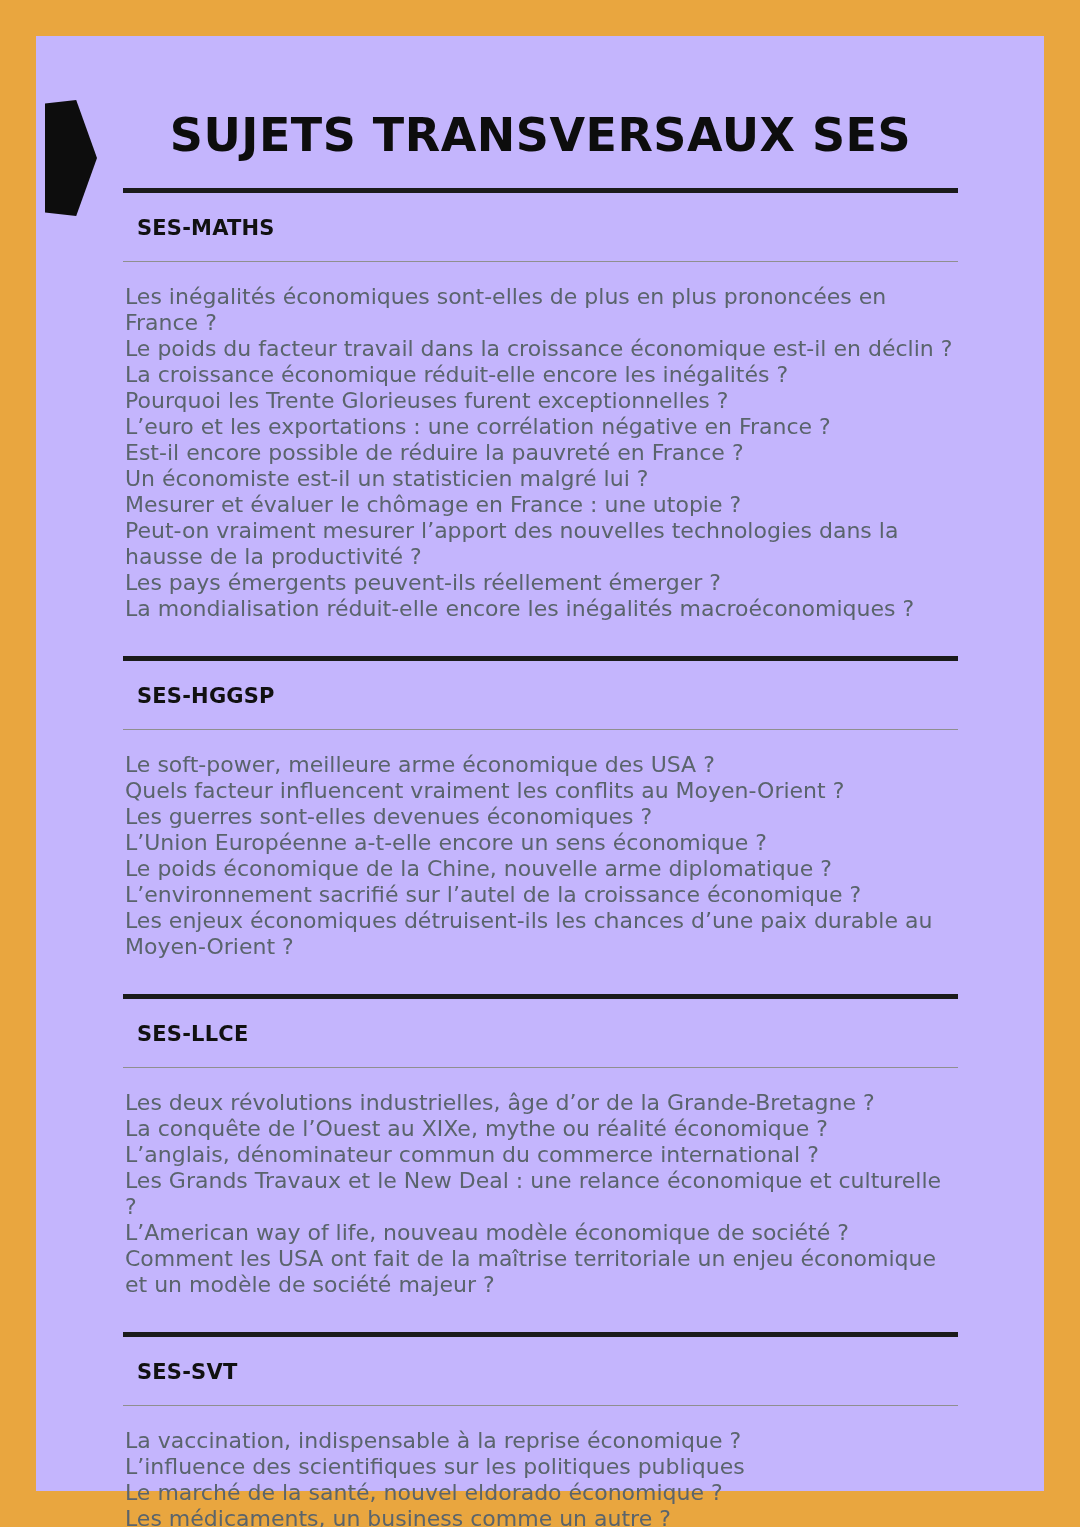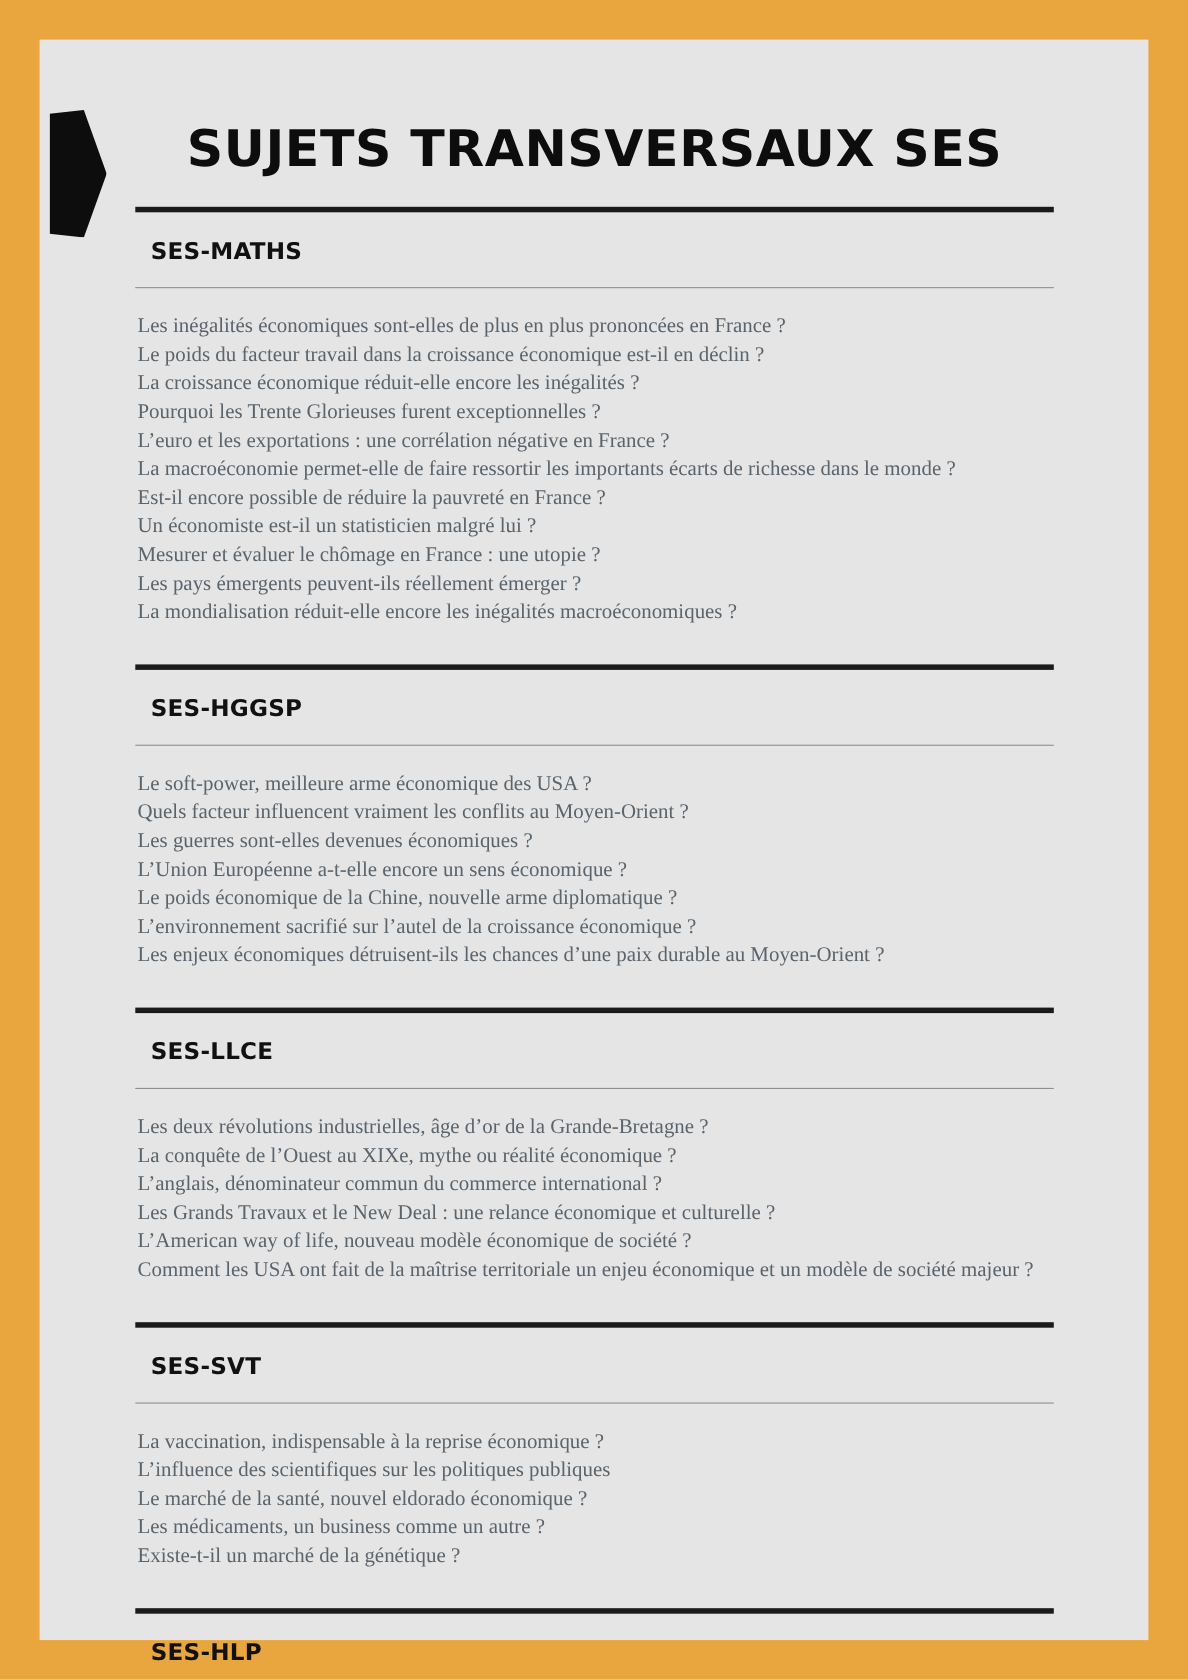--- a/index.html
+++ b/index.html
@@ -15,21 +15,21 @@
     height: 1527px;
     background: #E9A63F;
     overflow: hidden;
   }
   .inner {
     position: absolute;
     left: 36px;
     top: 36px;
     right: 36px;
     bottom: 36px;
-    background: #e5e5e5;
+    background: #c4b5fd;
   }
   .bookmark {
     position: absolute;
     left: 45px;
     top: 100px;
     width: 52px;
     height: 116px;
     background: #0d0d0d;
     clip-path: polygon(0% 3%, 60% 0%, 100% 50%, 60% 100%, 0% 97%);
     z-index: 2;
@@ -64,24 +64,23 @@
     letter-spacing: 0.2px;
   }
   .rule-thin {
     height: 1px;
     background: #8f8f8f;
     margin: 0;
   }
   .item-list { padding: 22px 0 0 2px; }
   .item {
     margin: 0;
-    font-size: 19px;
+    font-size: 22px;
     line-height: 26px;
     color: #5a646c;
-    font-family: Liberation Serif, serif;
   }
 </style>
 </head>
 <body>
 
 <div class="page">
   <div class="bookmark"></div>
   <div class="inner">
     <div class="content">
       <h1 class="doc-title">SUJETS TRANSVERSAUX SES</h1>
@@ -89,24 +88,24 @@
           <section class="section">
             <div class="rule-thick"></div>
             <h2 class="section-heading">SES-MATHS</h2>
             <div class="rule-thin"></div>
             <div class="item-list">
               <p class="item">Les inégalités économiques sont-elles de plus en plus prononcées en France ?</p>
               <p class="item">Le poids du facteur travail dans la croissance économique est-il en déclin ?</p>
               <p class="item">La croissance économique réduit-elle encore les inégalités ?</p>
               <p class="item">Pourquoi les Trente Glorieuses furent exceptionnelles ?</p>
               <p class="item">L’euro et les exportations : une corrélation négative en France ?</p>
-              <p class="item">La macroéconomie permet-elle de faire ressortir les importants écarts de richesse dans le monde ?</p>
               <p class="item">Est-il encore possible de réduire la pauvreté en France ?</p>
               <p class="item">Un économiste est-il un statisticien malgré lui ?</p>
               <p class="item">Mesurer et évaluer le chômage en France : une utopie ?</p>
+              <p class="item">Peut-on vraiment mesurer l’apport des nouvelles technologies dans la hausse de la productivité ?</p>
               <p class="item">Les pays émergents peuvent-ils réellement émerger ?</p>
               <p class="item">La mondialisation réduit-elle encore les inégalités macroéconomiques ?</p>
             </div>
           </section>
           <section class="section">
             <div class="rule-thick"></div>
             <h2 class="section-heading">SES-HGGSP</h2>
             <div class="rule-thin"></div>
             <div class="item-list">
               <p class="item">Le soft-power, meilleure arme économique des USA ?</p>

